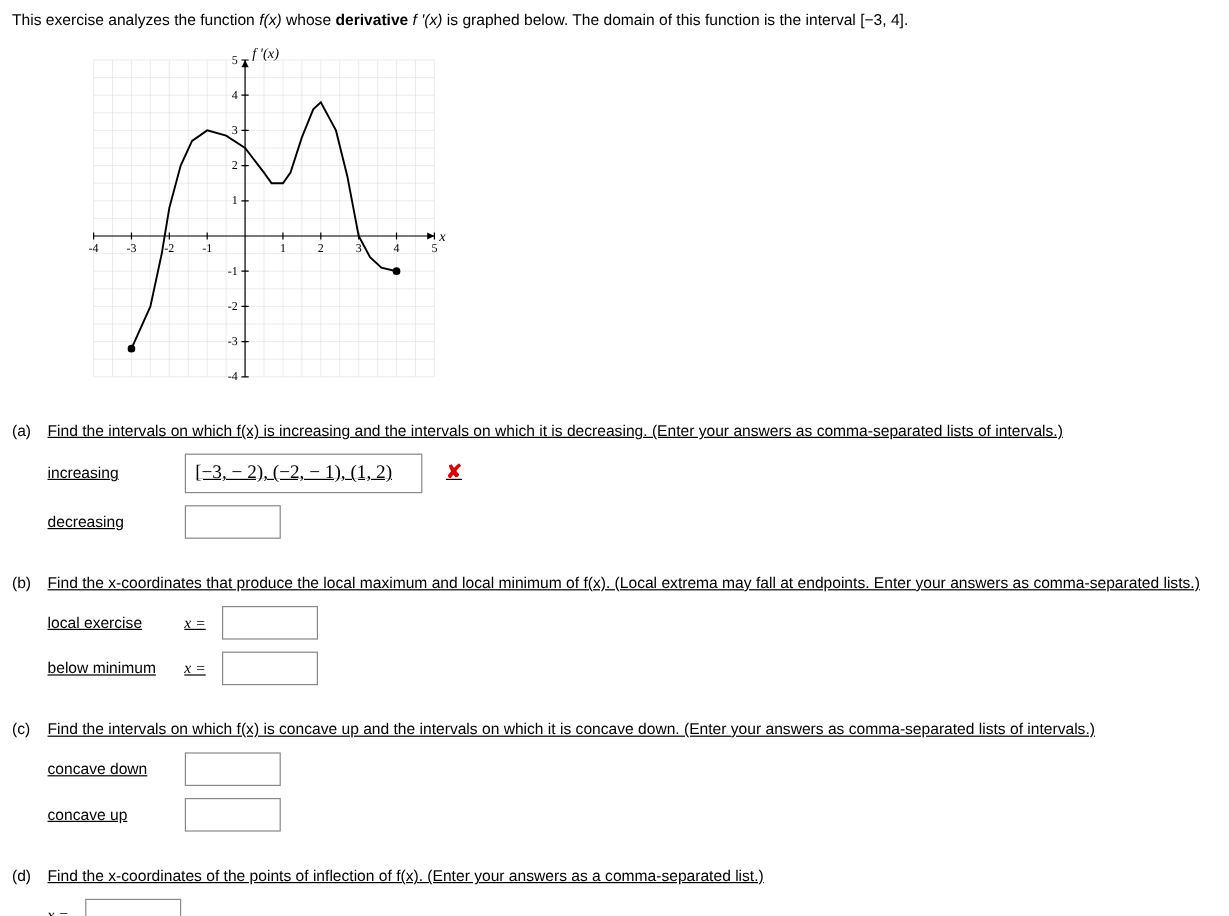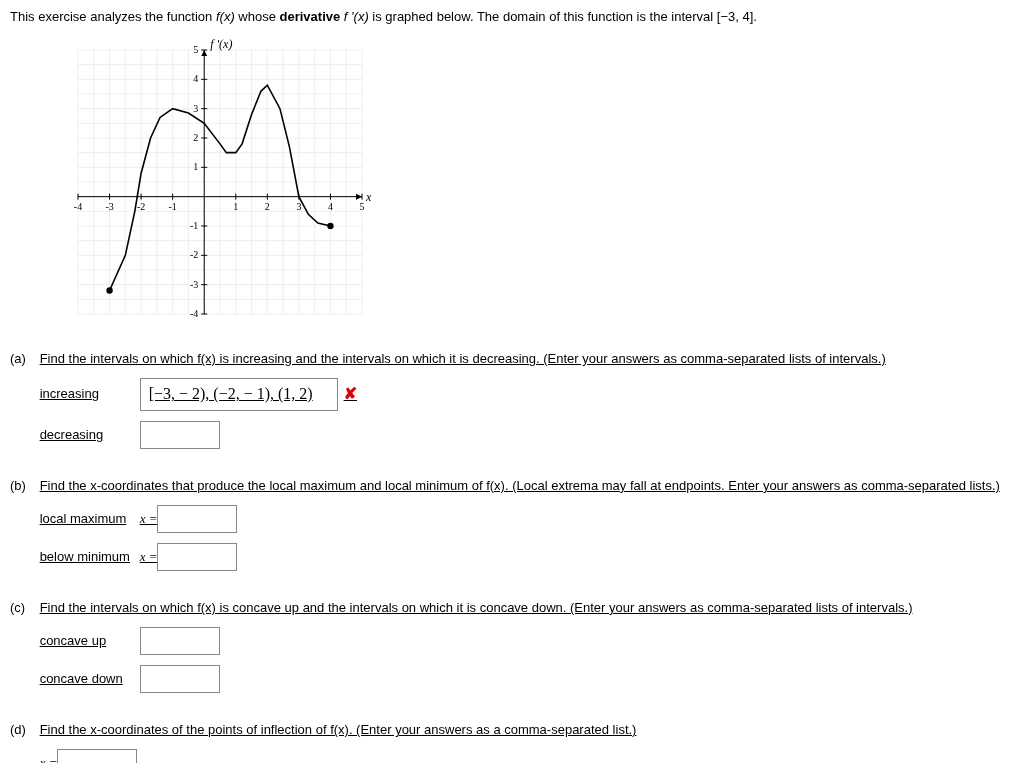--- a/index.html
+++ b/index.html
@@ -13,21 +13,21 @@
   .intro { margin-bottom: 4px; }
   .intro em { font-style: italic; }
 
   .graph-wrap { margin: 6px 0 14px 50px; }
   .graph-wrap svg { display:block; }
 
   .part { margin: 18px 0 4px 0; }
   .part-label { display:inline-block; width:26px; vertical-align:top; }
   .part-body { display:inline-block; width: calc(100% - 30px); vertical-align:top;text-decoration:underline; }
 
-  .sub-row { margin: 10px 0 10px 0; display:flex; align-items:center; }
+  .sub-row { margin: 10px 0 10px 0; display:flex; align-items:center; gap:14px; }
   .sub-label { min-width:100px; display:inline-block; }
 
   input.answer {
     border:1px solid #888;
     height:22px;
     padding:2px 4px;
     font-size:13px;
   }
   .answer.sm { width:70px; }
   .answer.md { width:70px; }
@@ -157,44 +157,44 @@
       <input class="answer sm" value="" style="">
     </div>
   </span>
 </div>
 
 <div class="part">
   <span class="part-label">(b)</span>
   <span class="part-body">
     <span>Find the x-coordinates that produce the local maximum and local minimum of f(x). (Local extrema may fall at endpoints. Enter your answers as comma-separated lists.)</span>
     <div class="sub-row">
-      <span class="sub-label">local maximum</span>
+      <span class="sub-label">local exercise</span>
       <span class="eq-label">x =</span>
       <input class="answer md" style="">
     </div>
     <div class="sub-row">
       <span class="sub-label">below minimum</span>
       <span class="eq-label">x =</span>
       <input class="answer md" style="">
     </div>
   </span>
 </div>
 
 <div class="part">
   <span class="part-label">(c)</span>
   <span class="part-body">
     <span>Find the intervals on which f(x) is concave up and the intervals on which it is concave down. (Enter your answers as comma-separated lists of intervals.)</span>
     <div class="sub-row">
+      <span class="sub-label">concave down</span>
+      <input class="answer md" style="">
+    </div>
+    <div class="sub-row">
       <span class="sub-label">concave up</span>
       <input class="answer md" style="">
     </div>
-    <div class="sub-row">
-      <span class="sub-label">concave down</span>
-      <input class="answer md" style="">
-    </div>
   </span>
 </div>
 
 <div class="part">
   <span class="part-label">(d)</span>
   <span class="part-body">
     <span>Find the x-coordinates of the points of inflection of f(x). (Enter your answers as a comma-separated list.)</span>
     <div class="sub-row">
       <span class="eq-label">x =</span>
       <input class="answer md" style="">

